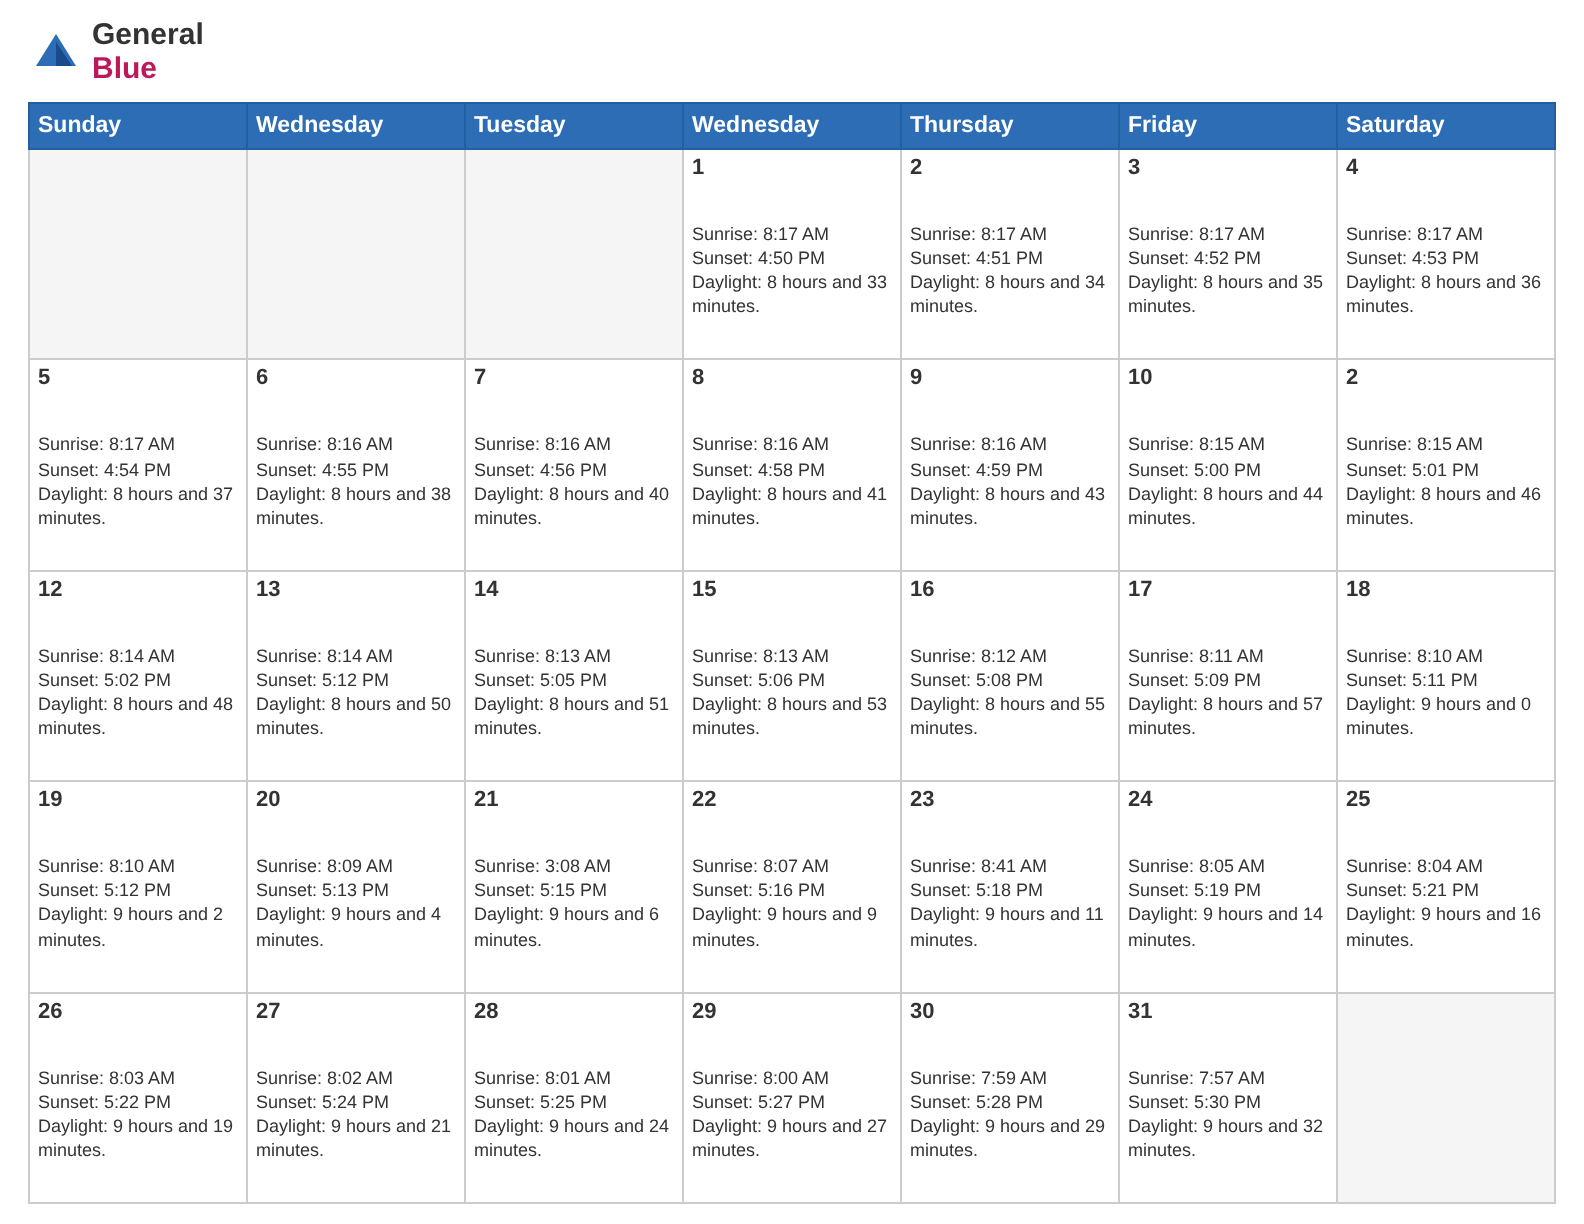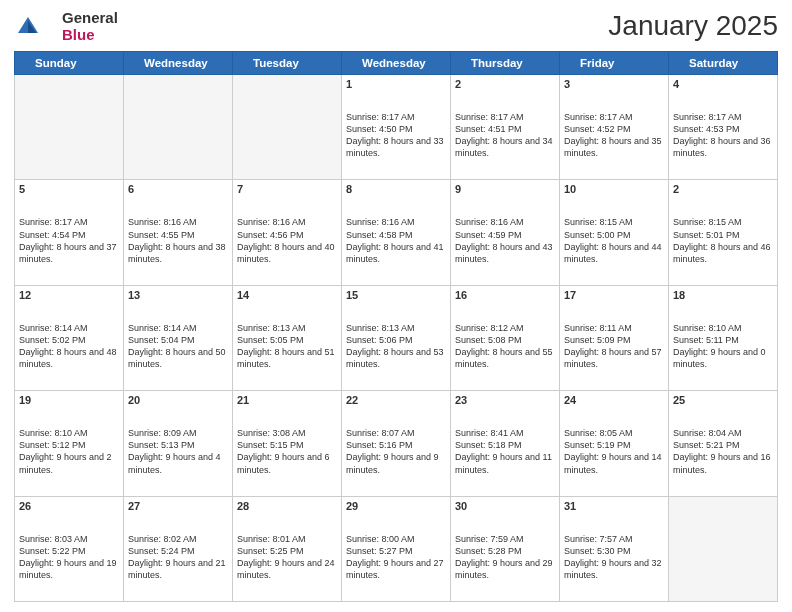--- a/index.html
+++ b/index.html
@@ -20,21 +20,21 @@
     }
     .header {
       display: flex;
       justify-content: space-between;
       align-items: flex-start;
       margin-bottom: 8px;
     }
     .logo {
       display: flex;
       align-items: center;
-      gap: 20px;
+      gap: 4px;
     }
     .logo-text {
       display: flex;
       flex-direction: column;
       line-height: 1.1;
     }
     .logo-general {
       font-size: 15px;
       font-weight: bold;
       color: #333;
@@ -65,21 +65,21 @@
       border: 1px solid #ccc;
       border-collapse: collapse;
       width: 100%;
       table-layout: fixed;
     }
     .calendar th {
       background: #2c6db5;
       color: #fff;
       font-size: 11.5px;
       font-weight: bold;
-      padding: 5px 20px;
+      padding: 5px 4px;
       text-align: left;
       border: 1px solid #2060a0;
     }
     .calendar td {
       border: 1px solid #ccc;
       vertical-align: top;
       padding: 3px 4px;
       font-size: 9.5px;
       color: #333;
       background: #fff;
@@ -111,21 +111,20 @@
       <svg class="logo-icon" viewBox="0 0 28 28">
         <polygon points="14,4 24,20 4,20" fill="#2c6db5"></polygon>
         <polygon points="14,8 22,20 14,20" fill="#1a4a8a"></polygon>
       </svg>
       <div class="logo-text">
         <span class="logo-general">General</span>
         <span class="logo-blue">Blue</span>
       </div>
     </div>
     <div class="title-block">
-      <div class="main-title">January 2025</div>
     </div>
   </div>
 
   <table class="calendar">
     <thead>
       <tr>
       <th>Sunday</th>
           <th>Wednesday</th>
           <th>Tuesday</th>
           <th>Wednesday</th>
@@ -223,21 +222,21 @@
           <td>
             <span class="day-number">12</span>
             <div class="day-info">Sunrise: 8:14 AM
 Sunset: 5:02 PM
 Daylight: 8 hours
 and 48 minutes.</div>
           </td>
           <td>
             <span class="day-number">13</span>
             <div class="day-info">Sunrise: 8:14 AM
-Sunset: 5:04 PM
+Sunset: 5:12 PM
 Daylight: 8 hours
 and 50 minutes.</div>
           </td>
           <td>
             <span class="day-number">14</span>
             <div class="day-info">Sunrise: 8:13 AM
 Sunset: 5:05 PM
 Daylight: 8 hours
 and 51 minutes.</div>
           </td>

